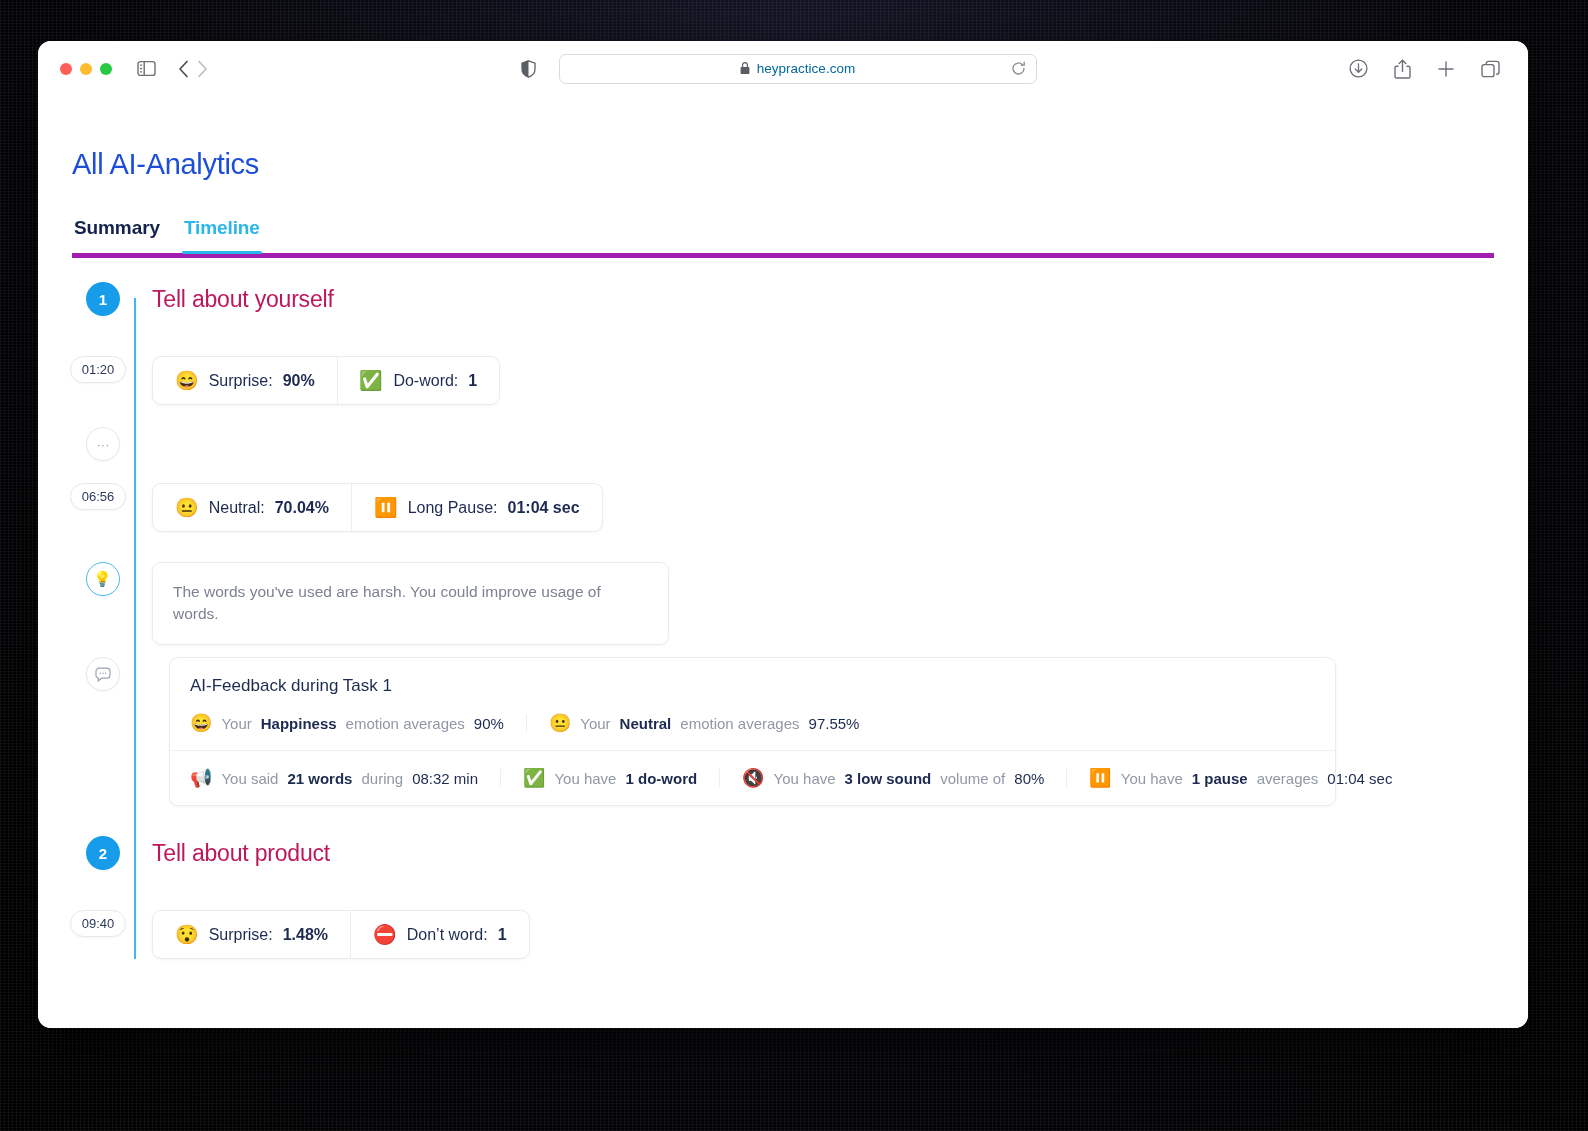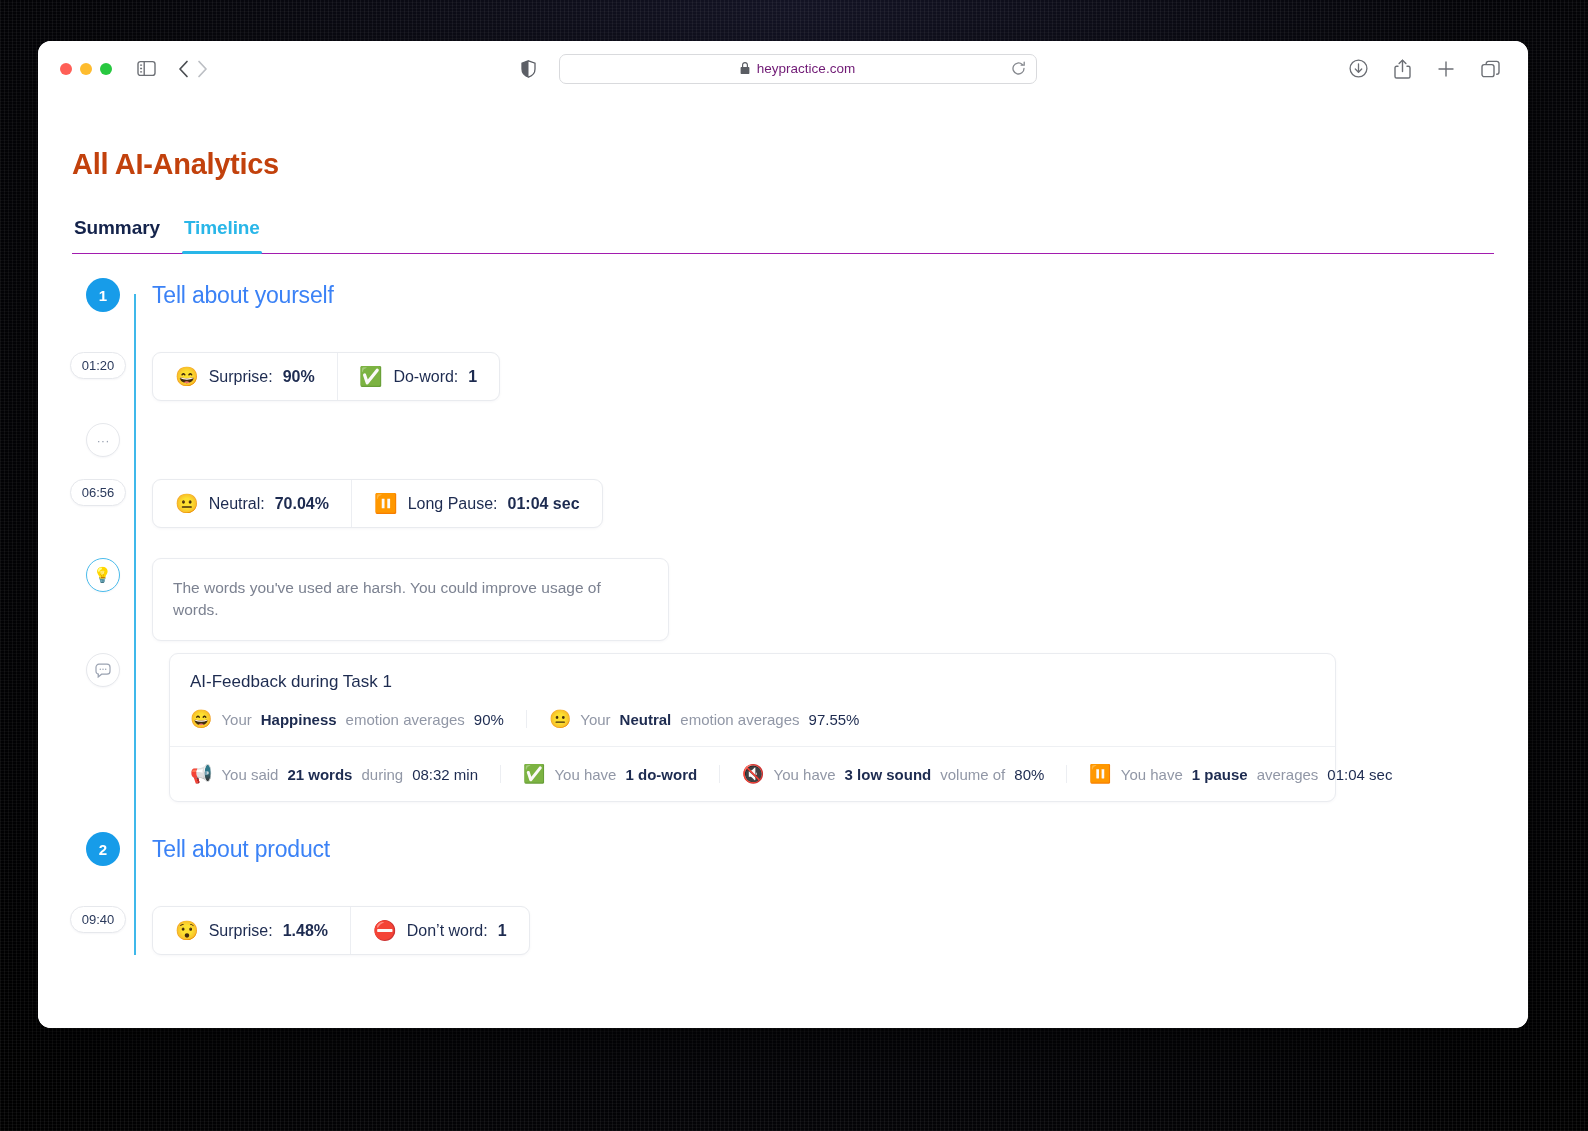--- a/index.html
+++ b/index.html
@@ -74,21 +74,21 @@
     align-items: center;
     justify-content: center;
     position: relative;
     background: #fff;
   }
   .url-center {
     display: flex;
     align-items: center;
     gap: 7px;
     font-size: 13.5px;
-    color: #701a75;
+    color: #0369a1;
   }
   .lock { color: #5a5d63; display: flex; }
   .reload {
     position: absolute;
     right: 10px;
     color: #85888e;
     display: flex;
   }
 
   .right-icons {
@@ -104,30 +104,30 @@
   .page {
     padding: 52px 34px 0 34px;
     height: 932px;
     overflow: hidden;
     position: relative;
     background: #fff;
   }
 
   .page-title {
     font-size: 29px;
-    font-weight: 700;
-    color: #c2410c;
+    font-weight: 400;
+    color: #1d4ed8;
     letter-spacing: -0.3px;
   }
 
   .tabs {
     margin-top: 36px;
     display: flex;
     gap: 20px;
-    border-bottom: 1px solid #a21caf;
+    border-bottom: 5px solid #a21caf;
     position: relative;
   }
   .tab {
     font-size: 19px;
     font-weight: 700;
     padding: 0 2px 14px 2px;
     color: #14234b;
     cursor: pointer;
     position: relative;
     letter-spacing: -0.1px;
@@ -207,21 +207,21 @@
     box-shadow: 0 1px 2px rgba(20,35,75,0.04);
   }
   .node-circle.bulb { border-color: #4bbcec; font-size: 15px; }
   .node-circle.chat { font-size: 13px; }
 
   .t-body { padding-left: 18px; flex: 1; }
 
   .task-title {
     font-size: 23px;
     font-weight: 500;
-    color: #3b82f6;
+    color: #be185d;
     line-height: 34px;
     letter-spacing: -0.2px;
   }
 
   
   .chip-card {
     display: inline-flex;
     align-items: stretch;
     background: #fff;
     border: 1px solid #e9ebef;

